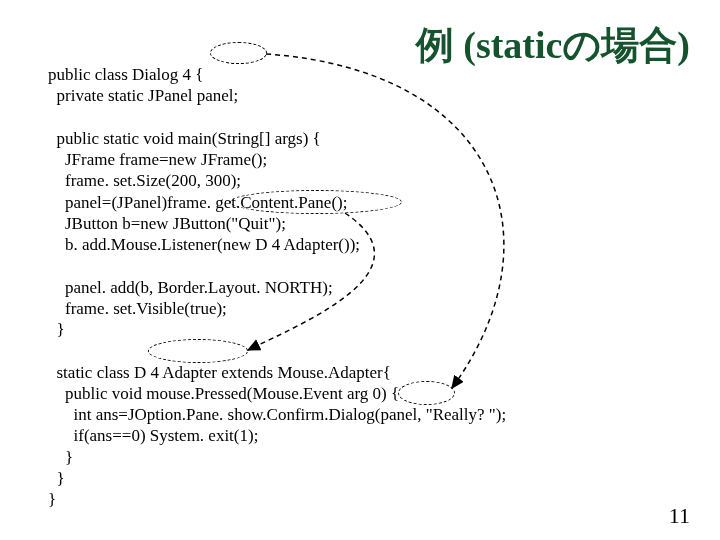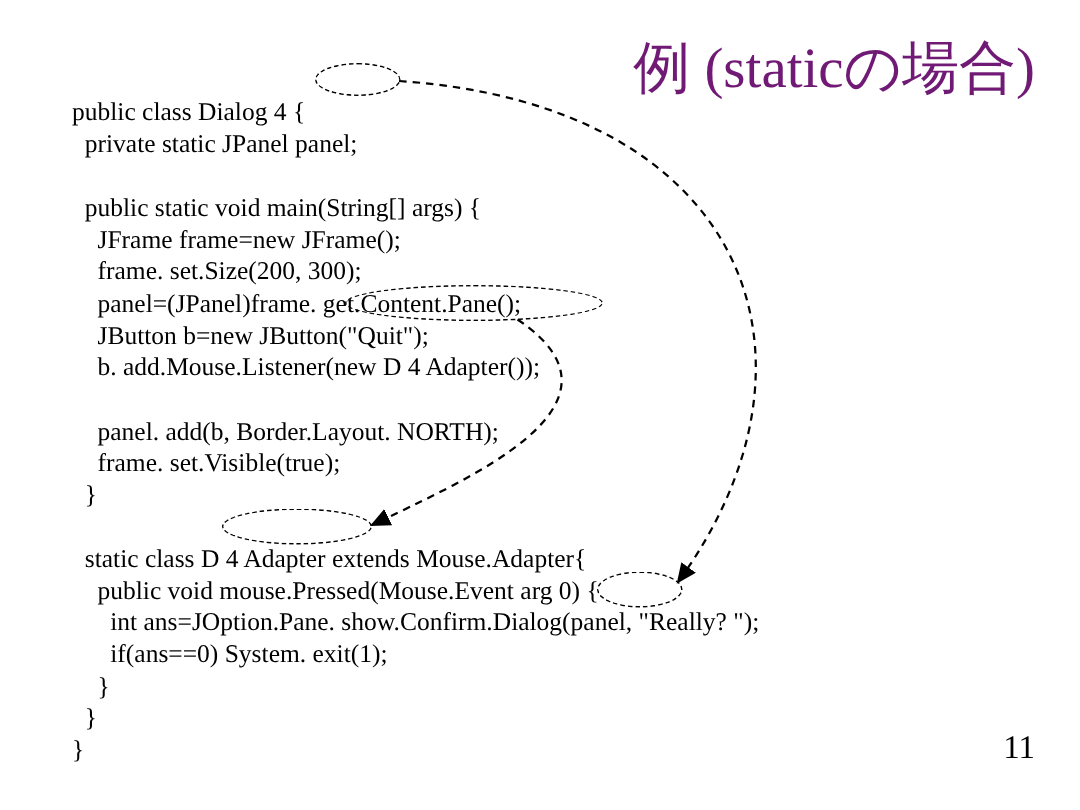--- a/index.html
+++ b/index.html
@@ -11,41 +11,42 @@
     font-family: "Times New Roman", serif;
     position: relative;
     overflow: hidden;
   }
   .title {
     position: absolute;
     top: 20px;
     right: 30px;
     font-size: 38px;
     font-family: serif;
-    color: #701a75;
+    color: #14532d;
+    font-weight: bold;
   }
   .code {
     position: absolute;
     top: 26px;
     left: 48px;
     font-size: 17px;
     line-height: 1.25;
     white-space: pre;
     font-family: "Times New Roman", serif;
     margin-top: 38px;
   }
   .oval {
     position: absolute;
     border: 1.5px dashed #000;
     border-radius: 50%;
     background: transparent;
   }
   .pagenum {
     position: absolute;
-    bottom: 29px;
+    bottom: 11px;
     right: 30px;
     font-size: 22px;
   }
   svg.arrows {
     position: absolute;
     top: 0; left: 0;
     width: 720px; height: 540px;
     pointer-events: none;
   }
 </style>

